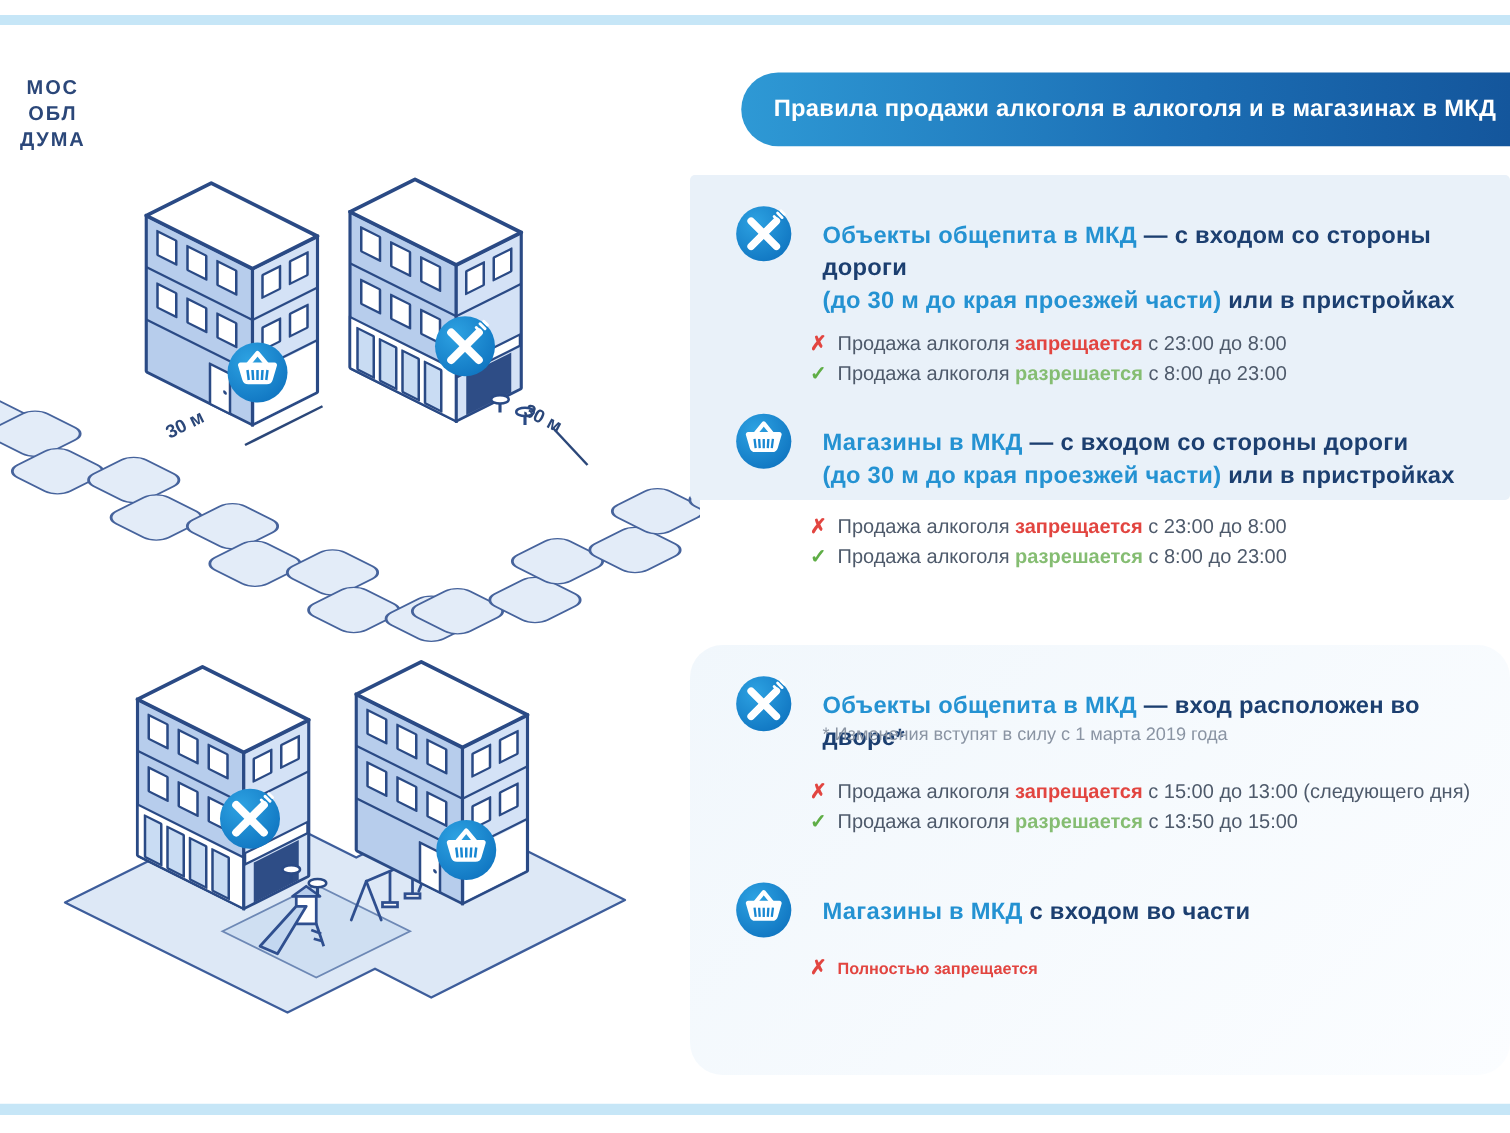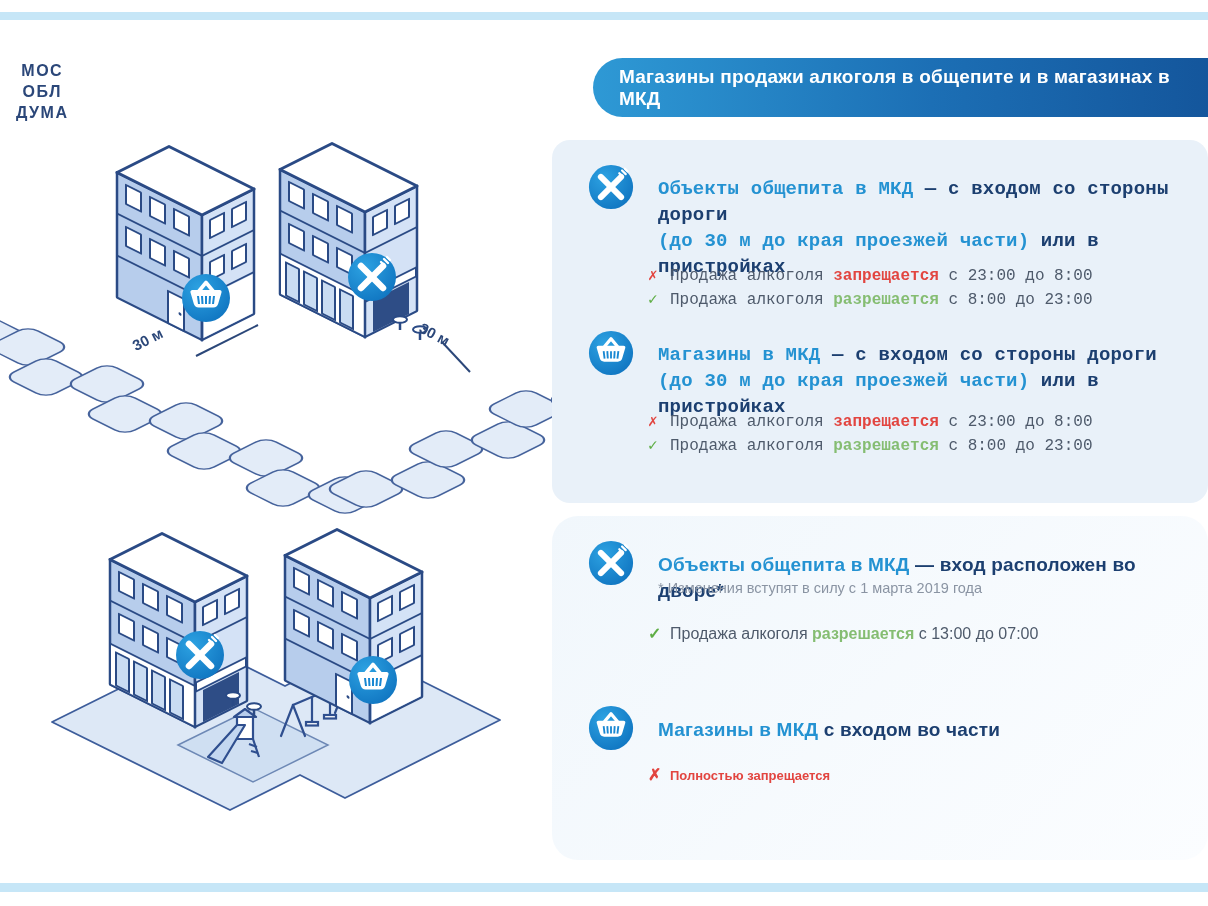--- a/index.html
+++ b/index.html
@@ -18,21 +18,21 @@
   .banner{
     position:absolute;left:593px;top:58px;width:615px;height:59px;
     background:linear-gradient(90deg,#2e99d5 0%,#1c6fb5 55%,#14569c 100%);
     border-radius:30px 0 0 30px;
     display:flex;align-items:center;
     color:#ffffff;font-weight:bold;font-size:19px;letter-spacing:.2px;
     padding-left:26px;box-sizing:border-box;
   }
 
   .card{position:absolute;left:552px;width:656px;border-radius:26px 0 0 26px;}
-  .card1{top:140px;height:363px;background:#e9f1f9;border-radius:18px;font-family:Liberation Mono, monospace;}
+  .card1{top:140px;height:260px;background:#e9f1f9;border-radius:4px;}
   .card2{top:516px;height:344px;background:linear-gradient(135deg,#f1f7fc 0%,#fbfdff 100%);border-radius:26px;}
 
   .sec{position:absolute;left:36px;right:24px;}
   .badge{position:absolute;left:0;top:0;width:46px;height:46px;}
   .badge svg{width:46px;height:46px;display:block;}
   .sec-title{position:absolute;left:70px;top:12px;font-size:19px;line-height:26px;font-weight:bold;letter-spacing:.2px;}
   .t-accent{color:#2492d2;}
   .t-navy{color:#1c3f70;}
   .sec-note{position:absolute;left:70px;top:40px;font-size:14.5px;color:#8a94a3;}
   .rules{position:absolute;left:60px;font-size:16px;line-height:24px;color:#4e5a6b;}
@@ -166,21 +166,21 @@
 <div class="accent-line top"></div>
 <div class="accent-line bottom"></div>
 
 <div class="logo">
   <div>МОС</div>
   <div>ОБЛ</div>
   <div>ДУМА</div>
 </div>
 
 <div class="banner">
-  <span>Магазины продажи алкоголя в общепите и в магазинах в МКД</span>
+  <span>Правила продажи алкоголя в алкоголя и в магазинах в МКД</span>
 </div>
 
 <svg class="scene scene1" viewBox="0 0 560 380">
 
   <g>
     <use href="#tile" transform="translate(-12,196)"></use>
     <use href="#tile" transform="translate(28,207)"></use>
     <use href="#tile" transform="translate(46,237)"></use>
     <use href="#tile" transform="translate(107,244)"></use>
     <use href="#tile" transform="translate(125,274)"></use>
@@ -301,21 +301,24 @@
       <svg viewBox="-25 -25 50 50">
           <use href="#badge-food"></use>
         </svg>
     </div>
     <div class="sec-title">
       <span class="t-accent">Объекты общепита в МКД</span><span class="t-navy"> — вход расположен во дворе*</span>
     </div>
     <div class="sec-note">* Изменения вступят в силу с 1 марта 2019 года</div>
     <div class="rules" style="top:82px">
       <div class="rule">
-        <span class="mark m-check">✓</span><span>Продажа алкоголя </span><span class="r-verb v-green">разрешается</span><span> с 13:00 до 07:00</span>
+        <span class="mark m-x">✗</span><span>Продажа алкоголя </span><span class="r-verb v-red">запрещается</span><span> с 15:00 до 13:00 (следующего дня)</span>
+      </div>
+      <div class="rule">
+        <span class="mark m-check">✓</span><span>Продажа алкоголя </span><span class="r-verb v-green">разрешается</span><span> с 13:50 до 15:00</span>
       </div>
     </div>
   </div>
 
   <div class="sec" style="top:189px">
     <div class="badge">
       <svg viewBox="-25 -25 50 50">
           <use href="#badge-basket"></use>
         </svg>
     </div>

